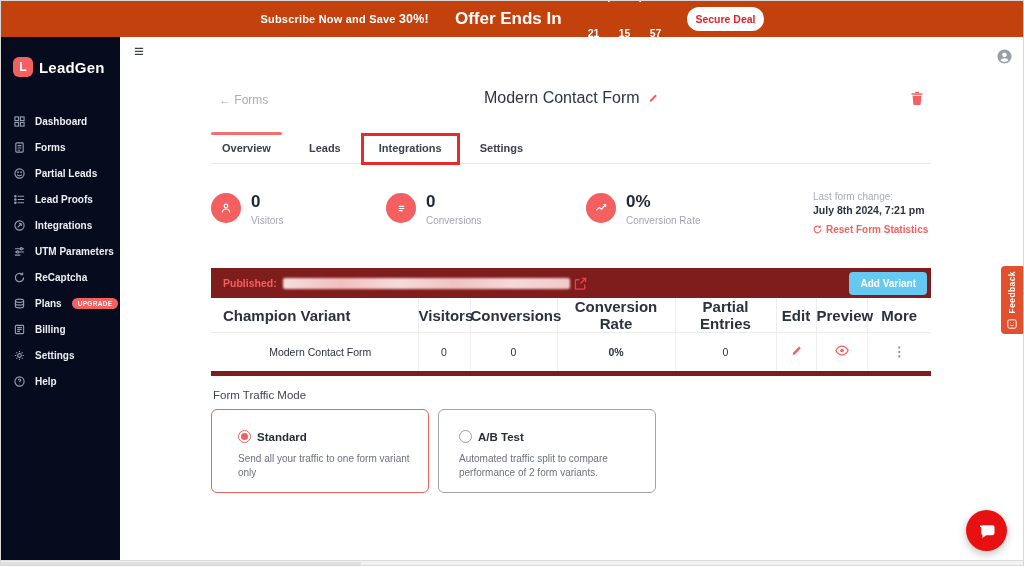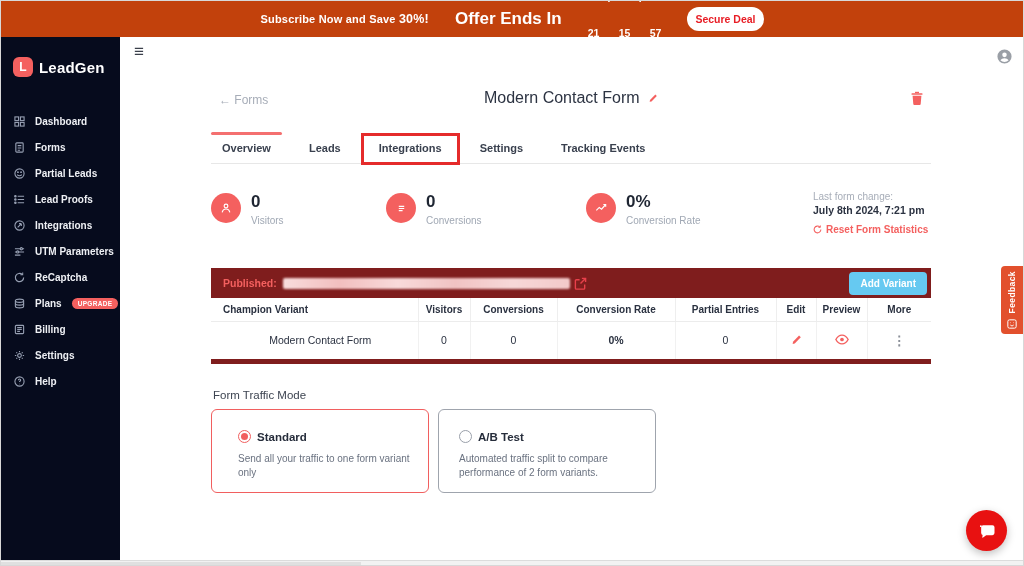--- a/index.html
+++ b/index.html
@@ -79,21 +79,21 @@
                    padding-bottom:5px; }
   .published-bar { height:30px; display:flex; align-items:center; padding:0 4px 0 12px; }
   .published-label { color:#f4605f; font-size:10.5px; font-weight:bold; }
   .redacted-url { width:287px; height:11px; margin-left:6px; border-radius:2px;
                   background:linear-gradient(90deg,#f8dcdc,#f2bfbf,#f8dada,#f1c3c3,#f7d8d8,#f3c9c9);
                   filter:blur(1.2px); }
   .ext-link { margin-left:4px; cursor:pointer; display:flex; }
   .add-variant-btn { margin-left:auto; background:#66c9f1; color:#fff; border:none; border-radius:4px;
                      font-size:10px; font-weight:bold; padding:6px 11px; cursor:pointer; }
   table.variants { width:720px; border-collapse:collapse; background:#fff; table-layout:fixed; }
-  table.variants th { height:23px; font-size:10px; font-weight:bold; color:#2a3140;
+  table.variants th { height:23px; font-size:15px; font-weight:bold; color:#2a3140;
                       border-right:1px solid #eeeeee; border-bottom:1px solid #ececec; text-align:center; }
   table.variants th:first-child { text-align:left; padding-left:12px; }
   table.variants th:last-child { border-right:none; }
   table.variants td { height:38px; font-size:10.5px; color:#2a3140; text-align:center;
                       border-right:1px solid #f1f1f1; }
   table.variants td:last-child { border-right:none; }
   td.variant-name { text-align:left; padding-left:12px; color:#f4605f; cursor:pointer; }
   td.rate { font-weight:bold; font-size:12px; }
   .icon-cell { cursor:pointer; }
   .more-glyph { color:#8a8f98; font-size:13px; font-weight:bold; letter-spacing:0; }
@@ -319,23 +319,20 @@
             <span>Overview</span>
           </div>
         <div class="tab">
             <span>Leads</span>
           </div>
         <div class="tab annotated">
             <span>Integrations</span>
           </div>
         <div class="tab">
             <span>Settings</span>
-          </div>
-        <div class="tab">
-            <span>Tracking Events</span>
           </div>
       </div>
 
       <div class="stats">
         <div class="stat stat1">
           <div class="stat-circle">
             <svg width="14" height="14" viewBox="0 0 24 24" fill="none" stroke="#fff" stroke-width="2">
                 <circle cx="12" cy="8.5" r="3.2"></circle>
                 <path d="M5.5 19.5c.7-4 3.5-5.8 6.5-5.8s5.8 1.8 6.5 5.8"></path>
               </svg>

